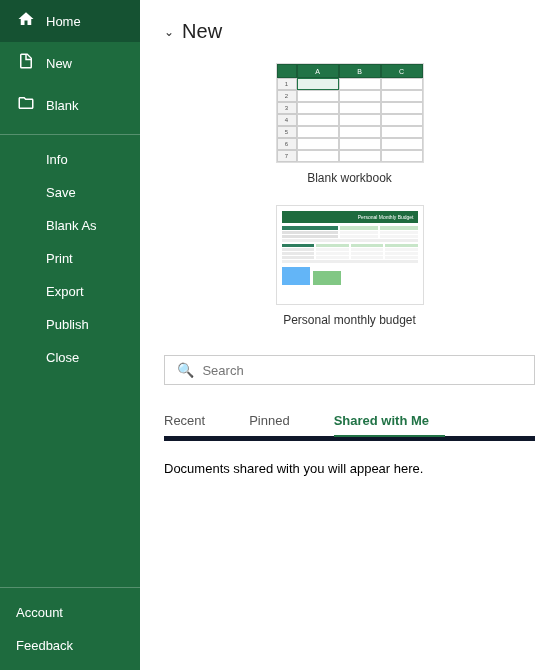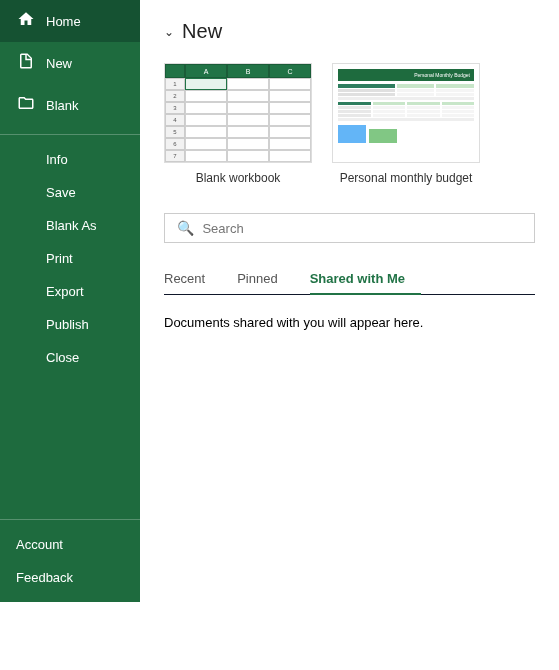--- a/index.html
+++ b/index.html
@@ -11,21 +11,21 @@
       overflow: hidden;
       background: #fff;
     }
 
     
     .sidebar {
       width: 140px;
       background: #1e6b3e;
       display: flex;
       flex-direction: column;
-      height: 602px;
+      height: 670px;
       flex-shrink: 0;
     }
 
     .sidebar-top {
       flex: 1;
     }
 
     .sidebar-item {
       display: flex;
       align-items: center;
@@ -104,20 +104,21 @@
       font-size: 20px;
       font-weight: 400;
       color: #222;
     }
 
     
     .templates-row {
       display: flex;
       gap: 20px;
       margin-bottom: 28px;
+      flex-direction: column;
     }
 
     .template-card {
       display: flex;
       flex-direction: column;
       align-items: center;
       cursor: pointer;
       gap: 8px;
     }
 
@@ -153,23 +154,23 @@
       outline: none;
       font-size: 13px;
       color: #666;
       flex: 1;
       background: transparent;
     }
 
     
     .tabs-row {
       display: flex;
-      gap: 0;
+      gap: 12px;
       margin-bottom: 16px;
-      border-bottom: 1px solid #0f172a;
+      border-bottom: 5px solid #0f172a;
     }
 
     .tab {
       padding: 8px 16px 8px 0;
       font-size: 13px;
       color: #555;
       cursor: pointer;
       margin-right: 16px;
       position: relative;
     }

